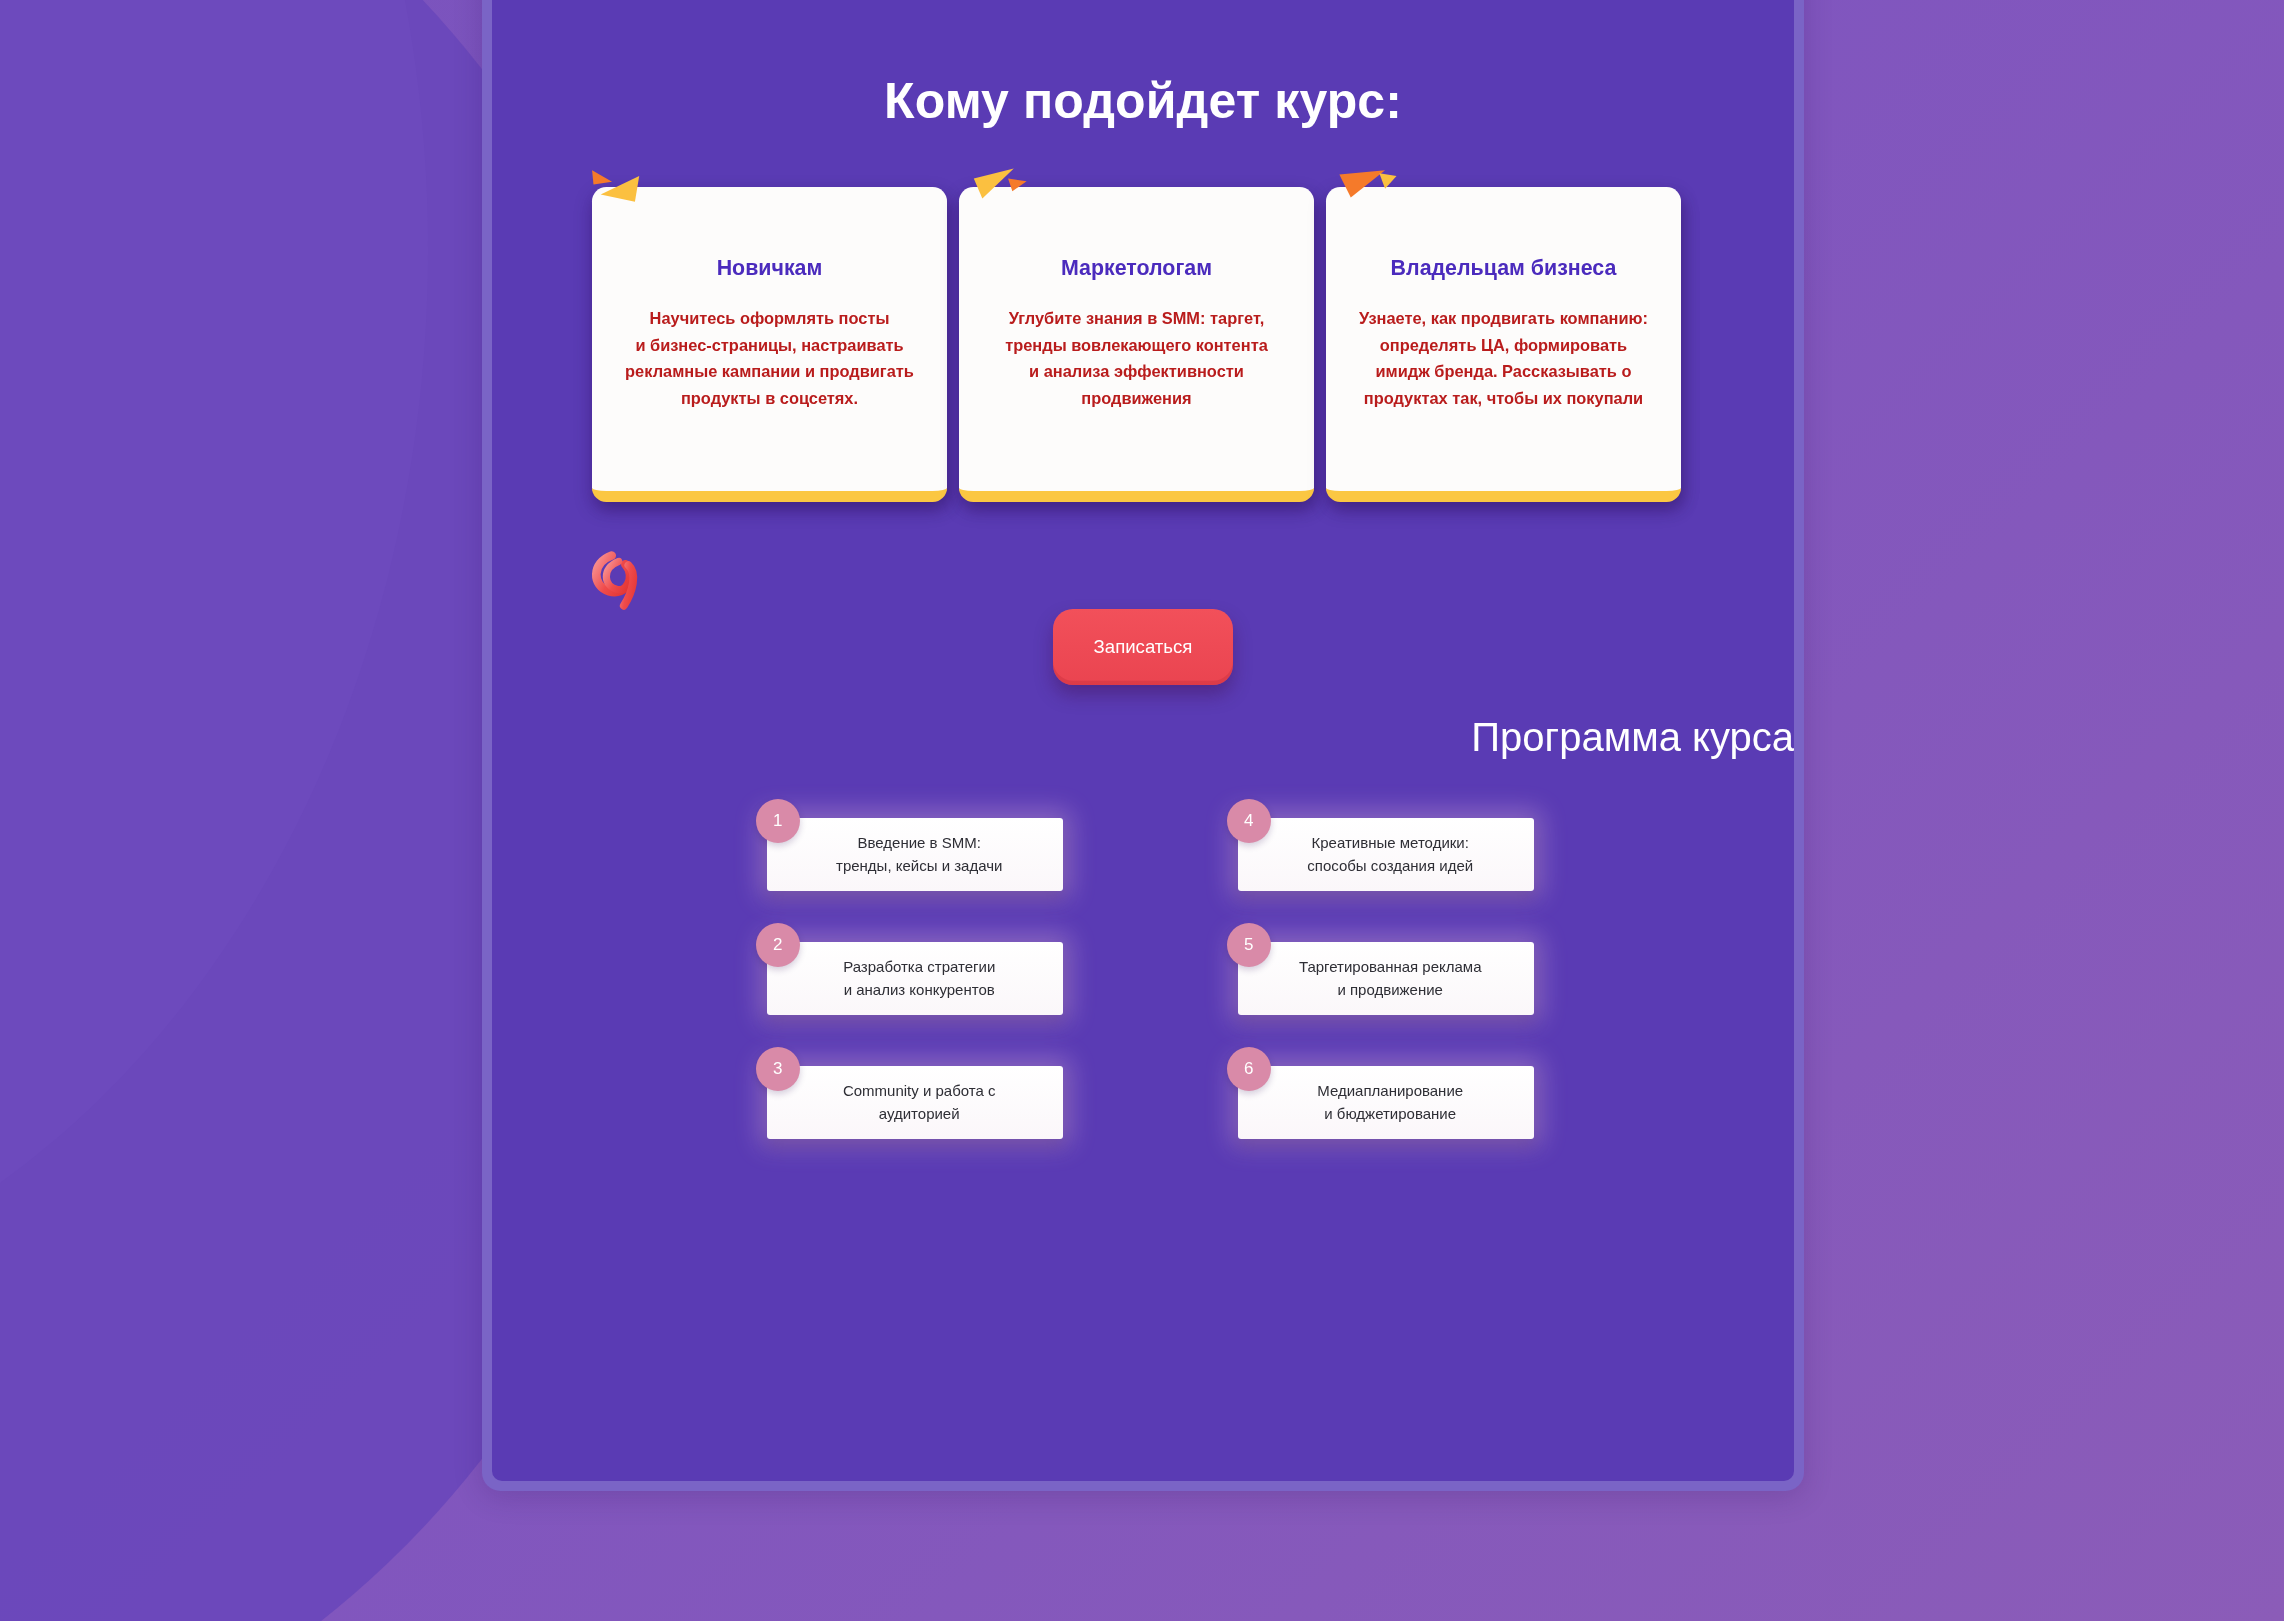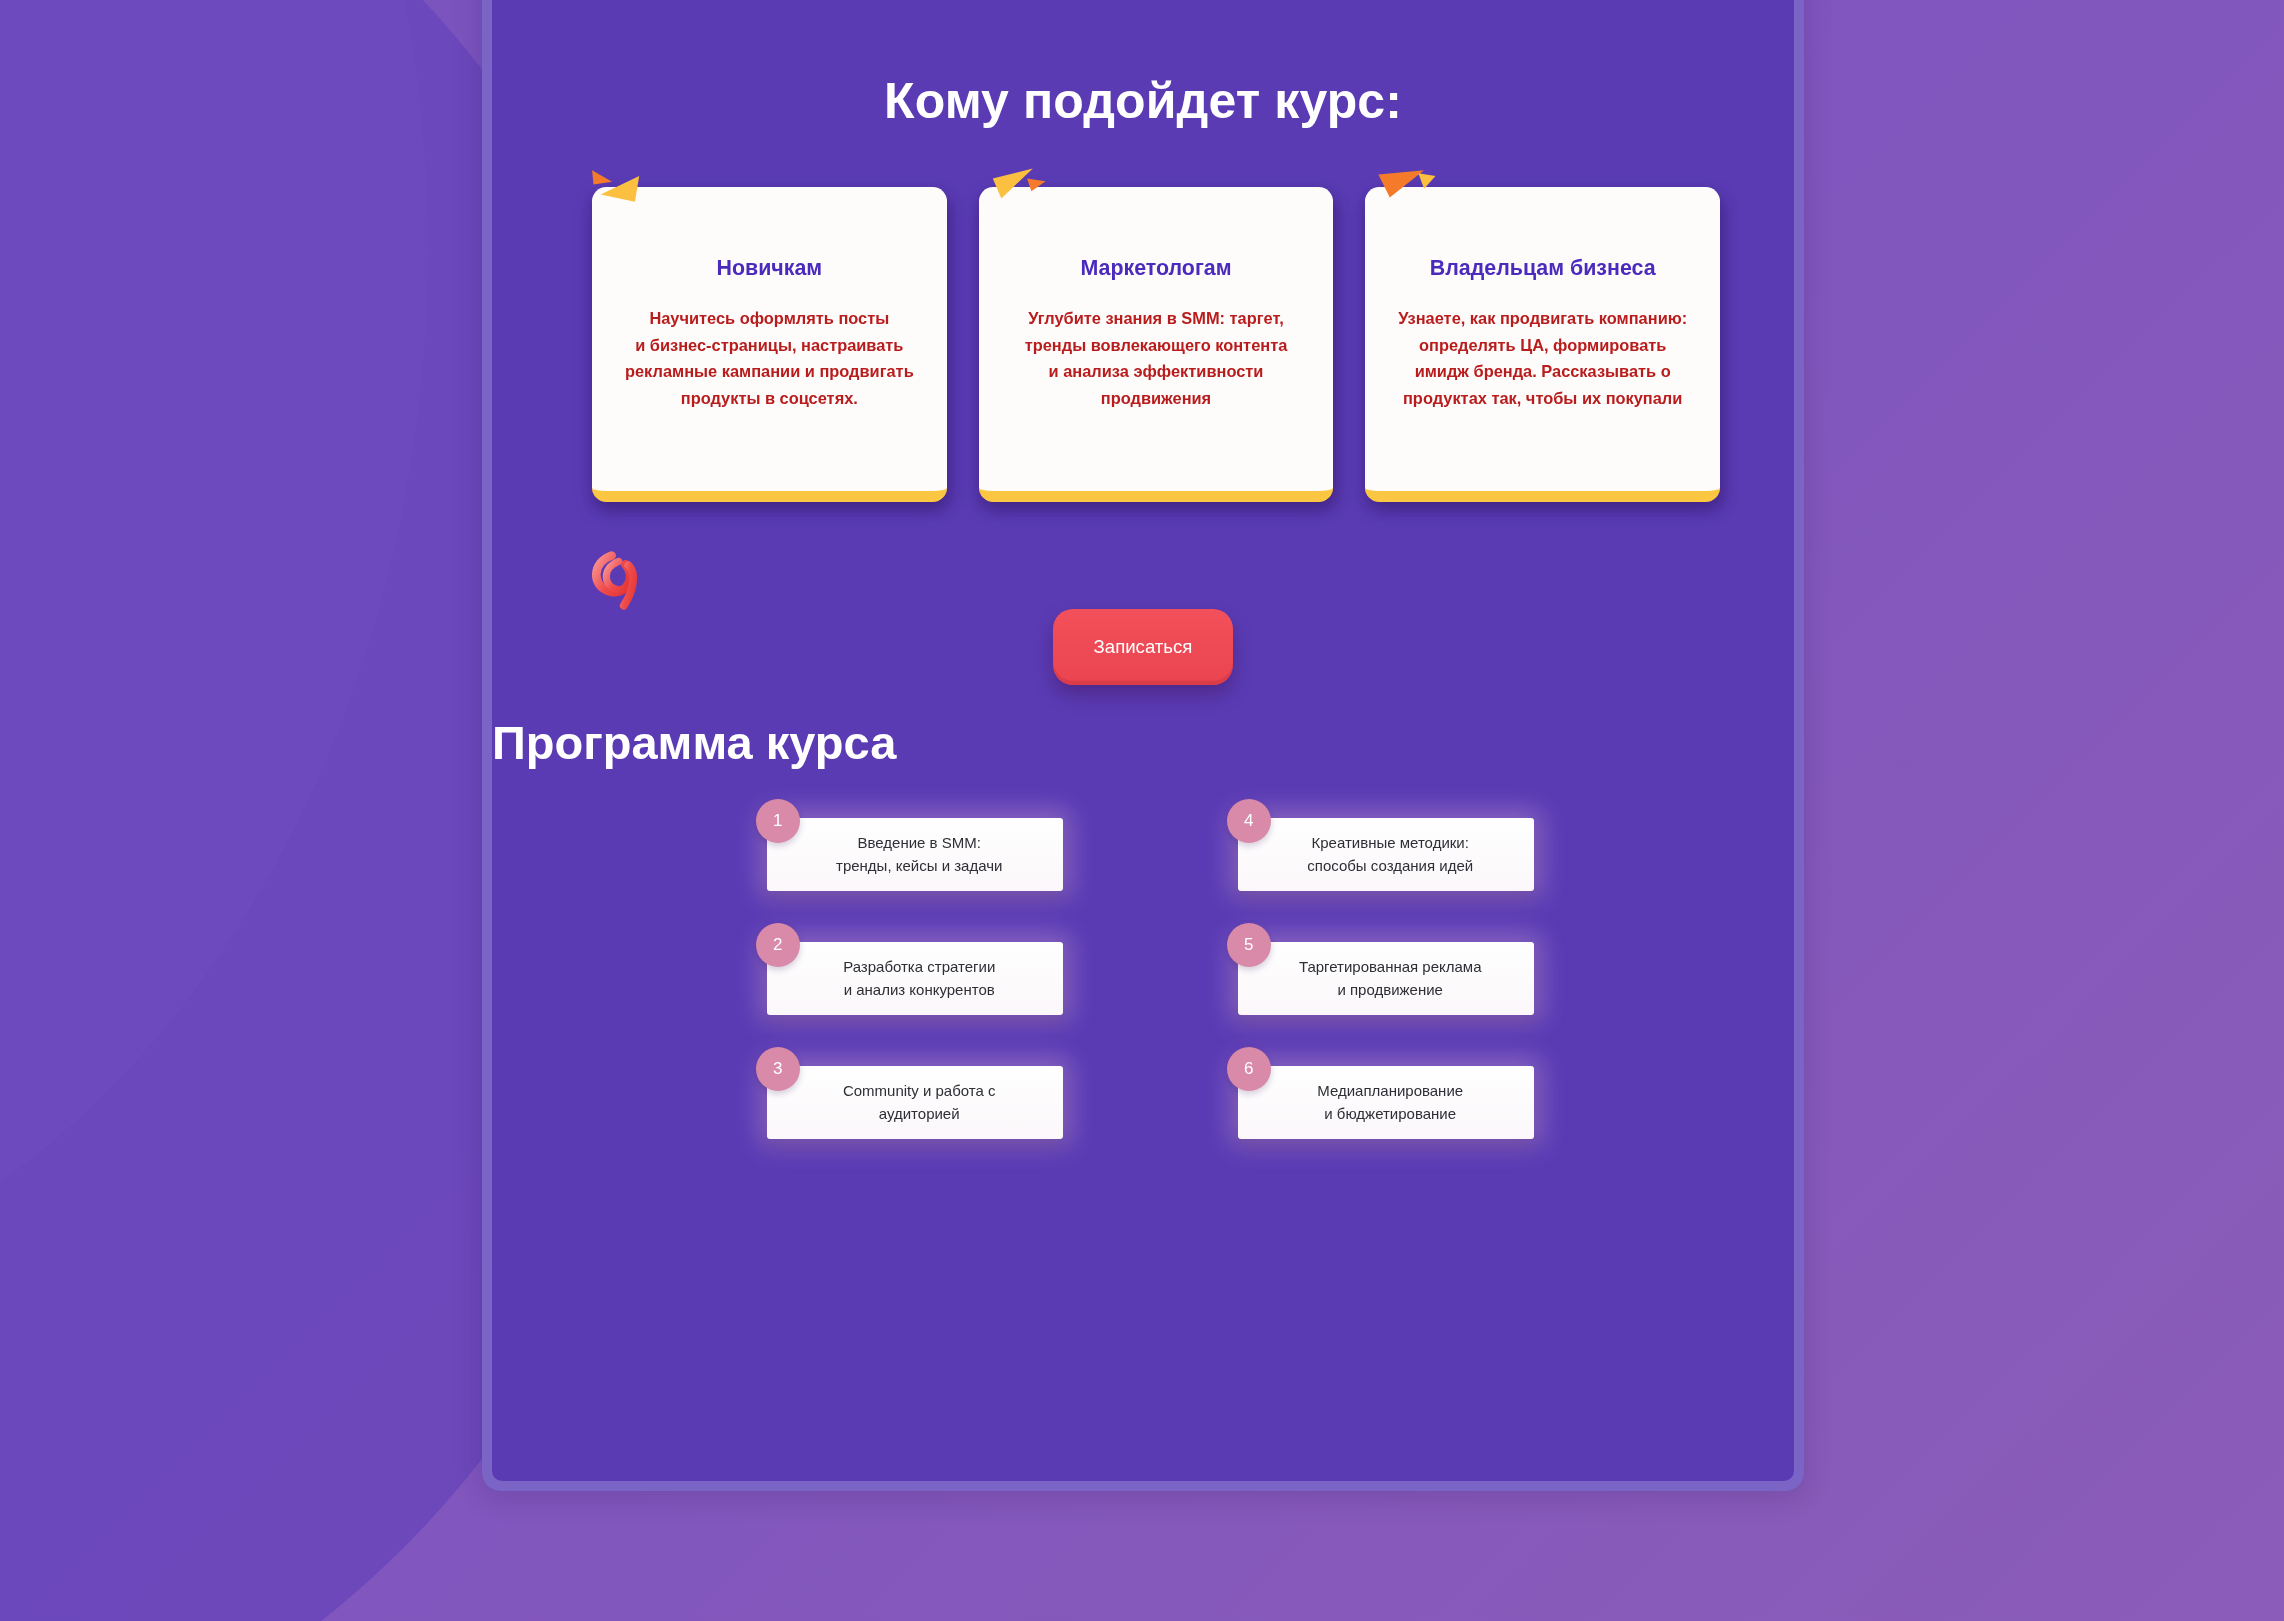--- a/index.html
+++ b/index.html
@@ -60,21 +60,21 @@
     font-size:50px;
     font-weight:bold;
     letter-spacing:0.1px;
   }
 
   .audience-row {
     position:absolute;
     left:100px; top:263px;
     width:1128px;
     display:flex;
-    gap:32px;
+    gap:12px;
   }
 
   .aud-card-wrap { position:relative; width:355px; }
 
   .aud-card-shadow {
     position:absolute;
     left:4.3px; top:10px;
     right:-4.3px; bottom:-7.1px;
     background:rgba(30,5,70,.22);
     border-radius:15.7px;
@@ -140,24 +140,24 @@
     left:93px; top:610px;
     width:86px; height:86px;
     transform:rotate(-12deg);
   }
 
   
   #program-heading {
     position:absolute;
     left:0; top:791px;
     width:100%;
-    text-align:left;
+    text-align:right;
     color:#ffffff;
-    font-size:47px;
-    font-weight:bold;
+    font-size:40px;
+    font-weight:normal;
   }
 
   #program-grid {
     position:absolute;
     left:275px; top:894px;
     width:778px;
     display:grid;
     grid-template-columns:1fr 1fr;
     column-gap:164px;
     row-gap:51px;

